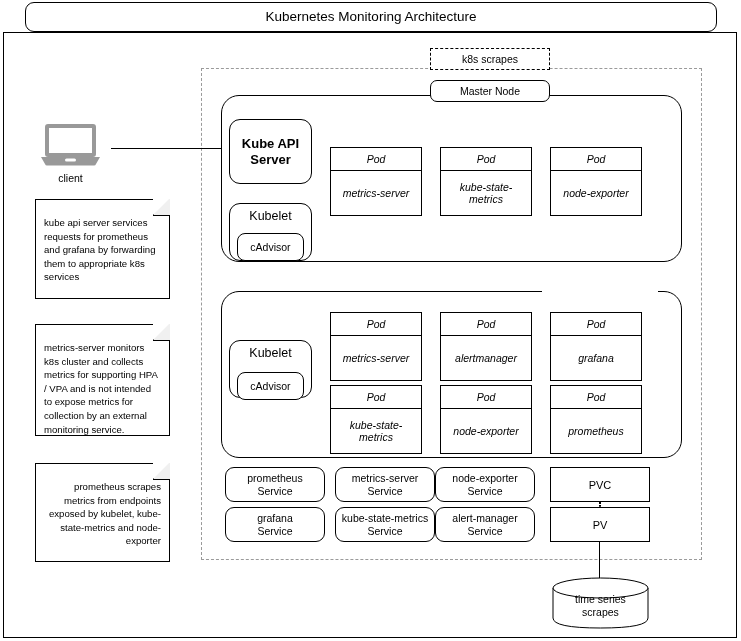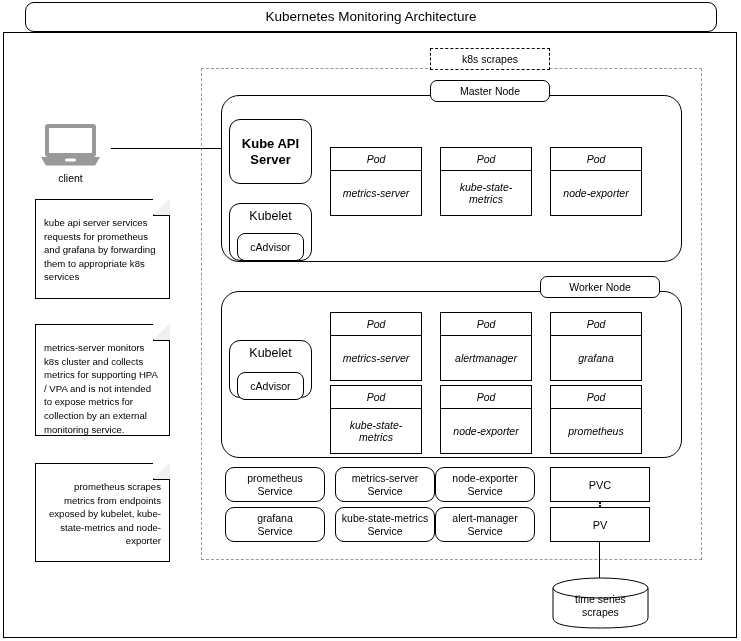--- a/index.html
+++ b/index.html
@@ -251,21 +251,20 @@
     <div class="pod-head">Pod</div>
     <div class="pod-body">kube-state-metrics</div>
   </div>
   <div class="pod" style="left:550px; top:147px;">
     <div class="pod-head">Pod</div>
     <div class="pod-body">node-exporter</div>
   </div>
 
   <div id="worker-node-container" class="abs node-container"></div>
   <div class="label-mask" style="left:542px; top:290px; width:116px; height:3px;"></div>
-  <div id="worker-node-label" class="box">Worker Node</div>
 
   <div id="kubelet-worker" class="box">
     <span>Kubelet</span>
   </div>
   <div id="cadvisor-worker" class="box">cAdvisor</div>
 
   <div class="pod" style="left:330px; top:312px;">
     <div class="pod-head">Pod</div>
     <div class="pod-body">metrics-server</div>
   </div>

